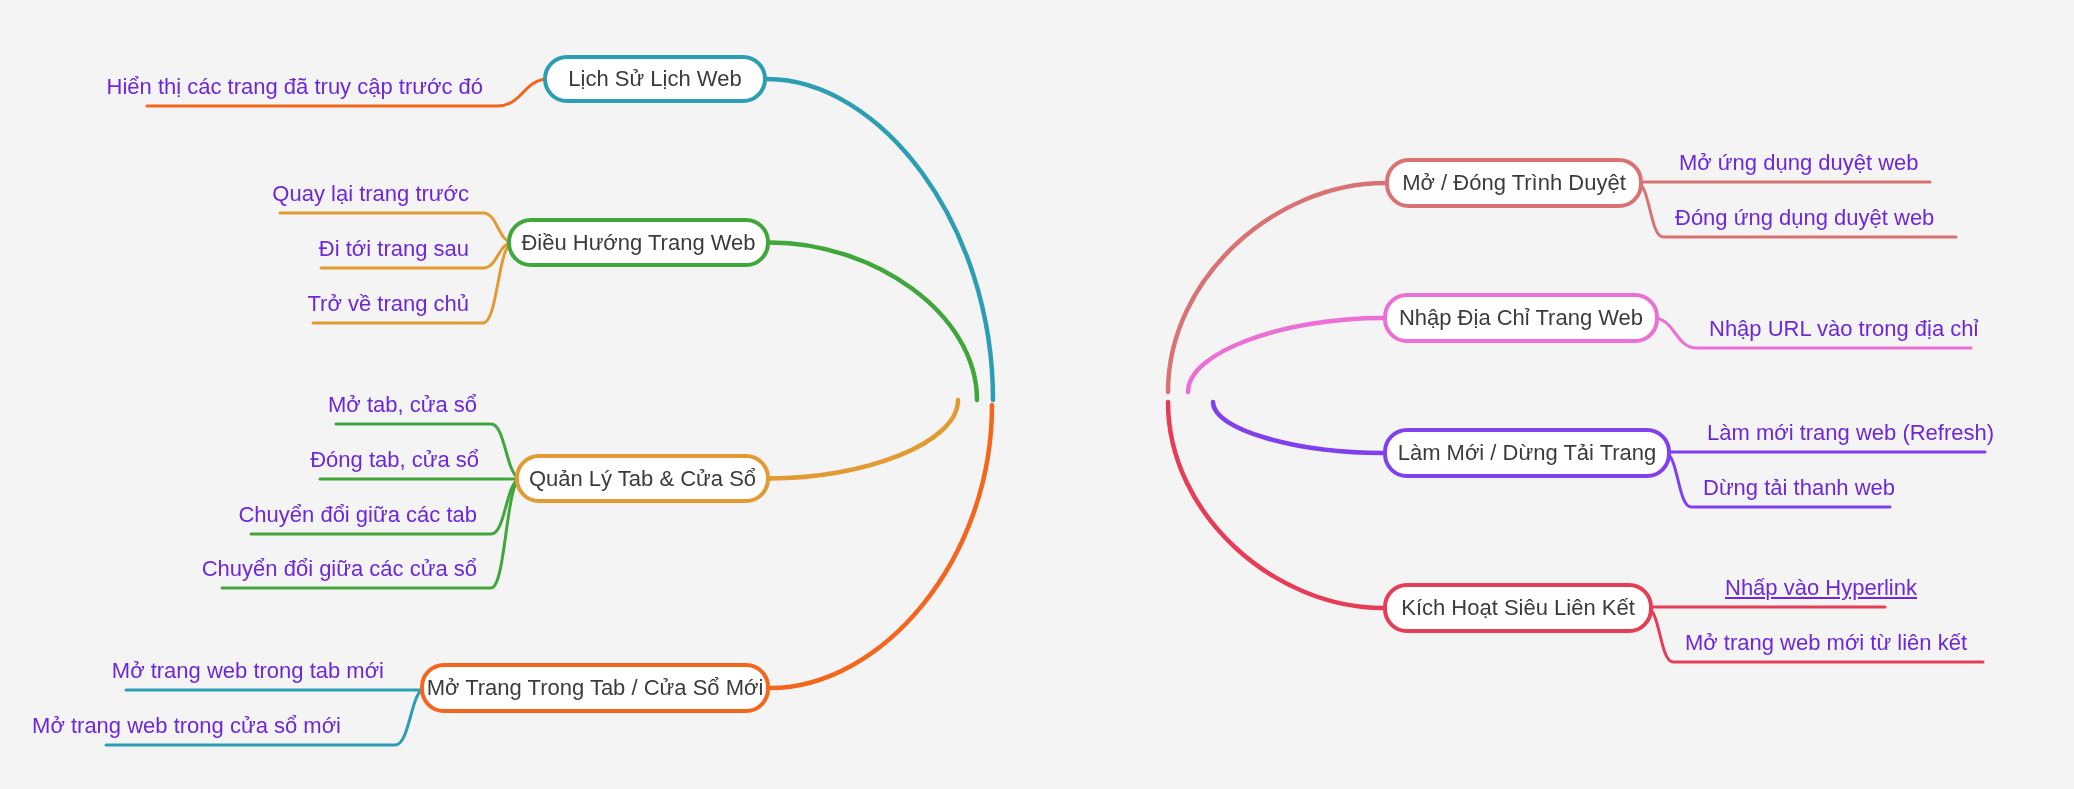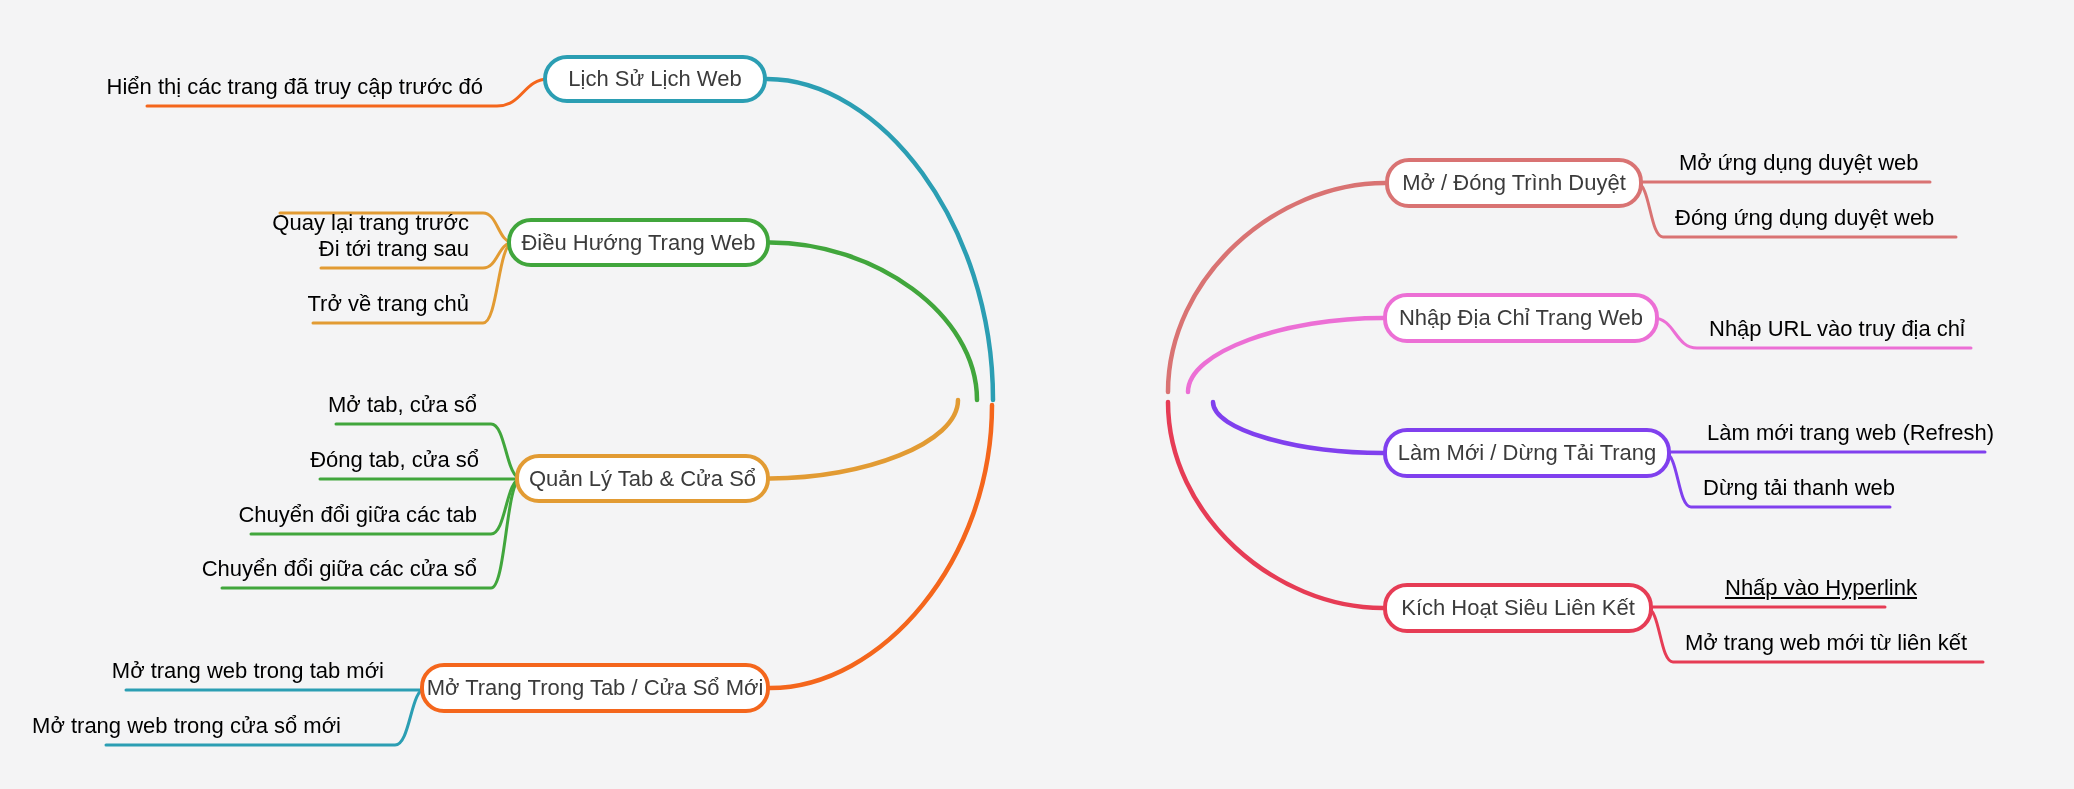--- a/index.html
+++ b/index.html
@@ -17,21 +17,21 @@
     background:#ffffff;
     border-radius:24px;
     font-size:22px;color:#3b3b3b;
     white-space:nowrap;
     box-sizing:border-box;
   }
   .child-label{
     position:absolute;z-index:2;
     height:34px;
     display:flex;align-items:flex-end;
-    font-size:22px;color:#000000;
+    font-size:22px;color:#6d28d9;
     white-space:nowrap;
   }
   #root-node{
     position:absolute;z-index:4;
     display:flex;align-items:center;justify-content:center;
     border-radius:28px;
     font-size:27px;
     white-space:nowrap;
   }
 </style>
@@ -61,36 +61,36 @@
       <path d="M 1653 318 C 1675 318, 1675 348, 1697 348 L 1971 348" stroke="#ec6fd5" stroke-width="3" stroke-linecap="round" fill="none"></path>
       <path d="M 1383 453 C 1298 453, 1213 430.05, 1213 402" stroke="#8040ee" stroke-width="4.5" stroke-linecap="round" fill="none"></path>
       <path d="M 1671 452 L 1985 452" stroke="#8040ee" stroke-width="3" stroke-linecap="round" fill="none"></path>
       <path d="M 1665 453 C 1678 453, 1678 507, 1691 507 L 1890 507" stroke="#8040ee" stroke-width="3" stroke-linecap="round" fill="none"></path>
       <path d="M 1383 608 C 1275.5 608, 1168 515.3, 1168 402" stroke="#e63c55" stroke-width="4.5" stroke-linecap="round" fill="none"></path>
       <path d="M 1653 607 L 1885 607" stroke="#e63c55" stroke-width="3" stroke-linecap="round" fill="none"></path>
       <path d="M 1647 608 C 1660 608, 1660 662, 1673 662 L 1983 662" stroke="#e63c55" stroke-width="3" stroke-linecap="round" fill="none"></path>
     </svg>
 <div class="child-label" style="top: 66px; right: 1591px; justify-content: flex-end;">Hiển thị các trang đã truy cập trước đó</div>
     <div class="branch-node" style="left: 543px; top: 55px; width: 224px; height: 48px; border: 4px solid rgb(43, 158, 179);">Lịch Sử Lịch Web</div>
-    <div class="child-label" style="top: 173px; right: 1605px; justify-content: flex-end; margin-top: 29px;">Quay lại trang trước</div>
+    <div class="child-label" style="top: 173px; right: 1605px; justify-content: flex-end;">Quay lại trang trước</div>
     <div class="child-label" style="top: 228px; right: 1605px; justify-content: flex-end;">Đi tới trang sau</div>
     <div class="child-label" style="top: 283px; right: 1605px; justify-content: flex-end;">Trở về trang chủ</div>
     <div class="branch-node" style="left: 507px; top: 218px; width: 263px; height: 49px; border: 4px solid rgb(65, 166, 60);">Điều Hướng Trang Web</div>
     <div class="child-label" style="top: 384px; right: 1597px; justify-content: flex-end;">Mở tab, cửa sổ</div>
     <div class="child-label" style="top: 439px; right: 1595px; justify-content: flex-end;">Đóng tab, cửa sổ</div>
     <div class="child-label" style="top: 494px; right: 1597px; justify-content: flex-end;">Chuyển đổi giữa các tab</div>
     <div class="child-label" style="top: 548px; right: 1597px; justify-content: flex-end;">Chuyển đổi giữa các cửa sổ</div>
     <div class="branch-node" style="left: 515px; top: 454px; width: 255px; height: 49px; border: 4px solid rgb(226, 155, 51);">Quản Lý Tab &amp; Cửa Sổ</div>
     <div class="child-label" style="top: 650px; right: 1690px; justify-content: flex-end;">Mở trang web trong tab mới</div>
     <div class="child-label" style="top: 705px; right: 1733px; justify-content: flex-end;">Mở trang web trong cửa sổ mới</div>
     <div class="branch-node" style="left: 420px; top: 663px; width: 350px; height: 50px; border: 4px solid rgb(244, 102, 28);">Mở Trang Trong Tab / Cửa Sổ Mới</div>
     <div class="child-label" style="top: 197px; left: 1675px;">Đóng ứng dụng duyệt web</div>
     <div class="child-label" style="top: 142px; left: 1679px;">Mở ứng dụng duyệt web</div>
     <div class="branch-node" style="left: 1385px; top: 158px; width: 258px; height: 50px; border: 4px solid rgb(217, 115, 115);">Mở / Đóng Trình Duyệt</div>
-    <div class="child-label" style="top: 308px; left: 1709px;">Nhập URL vào truy địa chỉ</div>
+    <div class="child-label" style="top: 308px; left: 1709px;">Nhập URL vào trong địa chỉ</div>
     <div class="branch-node" style="left: 1383px; top: 293px; width: 276px; height: 50px; border: 4px solid rgb(236, 111, 213);">Nhập Địa Chỉ Trang Web</div>
     <div class="child-label" style="top: 412px; left: 1707px;">Làm mới trang web (Refresh)</div>
     <div class="child-label" style="top: 467px; left: 1703px;">Dừng tải thanh web</div>
     <div class="branch-node" style="left: 1383px; top: 428px; width: 288px; height: 50px; border: 4px solid rgb(128, 64, 238);">Làm Mới / Dừng Tải Trang</div>
     <div class="child-label" style="top: 567px; left: 1725px; text-decoration: underline;">Nhấp vào Hyperlink</div>
     <div class="child-label" style="top: 622px; left: 1685px;">Mở trang web mới từ liên kết</div>
     <div class="branch-node" style="left: 1383px; top: 583px; width: 270px; height: 50px; border: 4px solid rgb(230, 60, 85);">Kích Hoạt Siêu Liên Kết</div>
   </div>
 
 </body></html>

